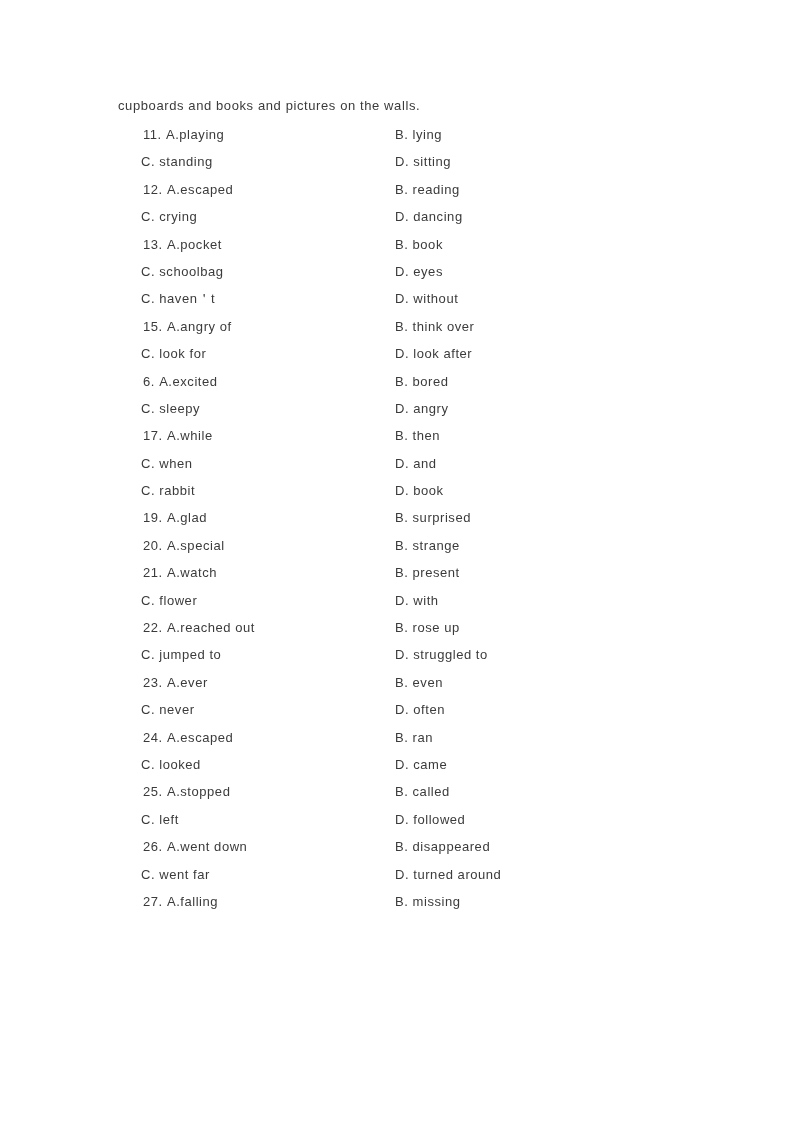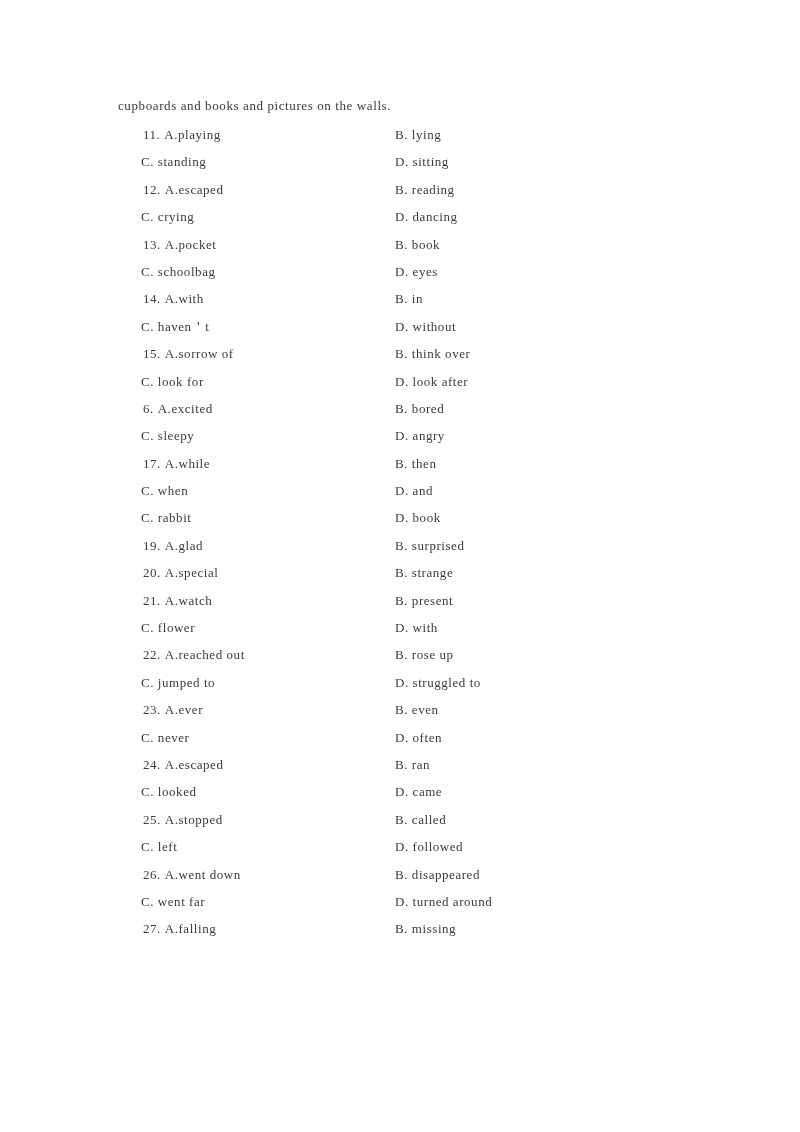--- a/index.html
+++ b/index.html
@@ -7,21 +7,21 @@
     margin: 0;
     padding: 0;
     background: #ffffff;
   }
   .page {
     position: relative;
     width: 800px;
     height: 1132px;
     background: #ffffff;
     overflow: hidden;
-    font-family: Liberation Serif, serif;
+    font-family: Liberation Sans, sans-serif;
     color: #3b3b3b;
     -webkit-font-smoothing: antialiased;
   }
   .content {
     position: absolute;
     left: 0;
     top: 0;
     width: 800px;
   }
 
@@ -101,29 +101,25 @@
         </div>
         <div class="opt-row">
           <span class="cell left-ab"><span class="num">13.</span>&nbsp;<span class="lbl">A.</span><span>pocket</span></span>
           <span class="cell right"><span>B.</span>&nbsp;<span>book</span></span>
         </div>
         <div class="opt-row">
           <span class="cell left-cd"><span>C.</span>&nbsp;<span>schoolbag</span></span>
           <span class="cell right"><span>D.</span>&nbsp;<span>eyes</span></span>
         </div>
         <div class="opt-row">
-          <span class="cell left-ab"><span class="num">14.</span>&nbsp;<span class="lbl">A.</span><span>with</span></span>
-          <span class="cell right"><span>B.</span>&nbsp;<span>in</span></span>
-        </div>
-        <div class="opt-row">
           <span class="cell left-cd"><span>C.</span>&nbsp;<span>haven＇t</span></span>
           <span class="cell right"><span>D.</span>&nbsp;<span>without</span></span>
         </div>
         <div class="opt-row">
-          <span class="cell left-ab"><span class="num">15.</span>&nbsp;<span class="lbl">A.</span><span>sorrow of</span></span>
+          <span class="cell left-ab"><span class="num">15.</span>&nbsp;<span class="lbl">A.</span><span>angry of</span></span>
           <span class="cell right"><span>B.</span>&nbsp;<span>think over</span></span>
         </div>
         <div class="opt-row">
           <span class="cell left-cd"><span>C.</span>&nbsp;<span>look for</span></span>
           <span class="cell right"><span>D.</span>&nbsp;<span>look after</span></span>
         </div>
         <div class="opt-row">
           <span class="cell left-ab"><span class="num">6.</span>&nbsp;<span class="lbl">A.</span><span>excited</span></span>
           <span class="cell right"><span>B.</span>&nbsp;<span>bored</span></span>
         </div>

